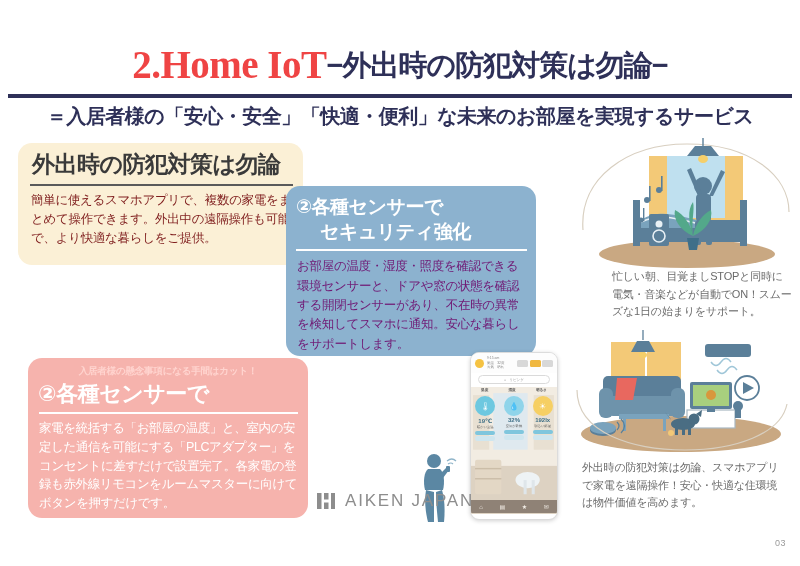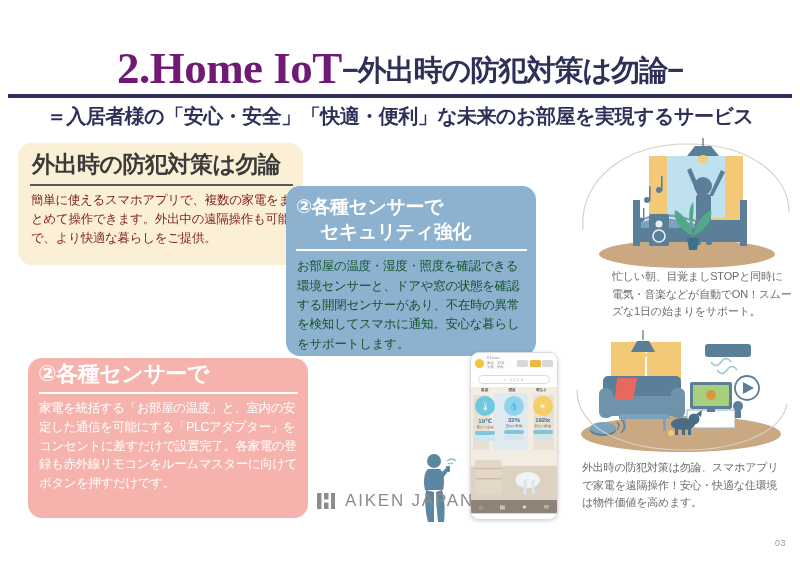--- a/index.html
+++ b/index.html
@@ -11,21 +11,21 @@
     position:relative;
   }
   .slide { position:relative; width:800px; height:566px; background:#fff; }
 
   
   .title-row {
     position:absolute; left:0; top:42px; width:800px;
     text-align:center; white-space:nowrap;
   }
   .title-main {
-    font-size:45px; font-weight:bold; color:#701a75;
+    font-size:39px; font-weight:bold; color:#ef4444;
     letter-spacing:-0.5px; font-family:"Liberation Serif","DejaVu Serif",serif;
   }
   .title-sub {
     font-size:29px; font-weight:bold; color:#2e3058;
     letter-spacing:-1px; position:relative; top:-3px;
   }
   .title-rule {
     position:absolute; left:8px; top:94px; width:784px; height:4px;
     background:#2e3058;
   }
@@ -57,21 +57,21 @@
     background:#8cb2cf;
   }
   .card2 .hd {
     font-size:19px; font-weight:bold; color:#ffffff;
     padding:8px 0 0 10px; line-height:1.32; letter-spacing:-0.5px;
     white-space:nowrap;
   }
   .card2 .hd .l2 { display:block; padding-left:24px; }
   .card2 .hr { height:2px; background:#ffffff; margin:5px 9px 6px 10px; }
   .card2 .bd {
-    font-size:12.5px; line-height:1.55; color:#14532d;
+    font-size:12.5px; line-height:1.55; color:#701a75;
     padding:0 9px 0 11px; letter-spacing:-0.3px;
   }
 
   .card3 {
     left:28px; top:358px; width:280px; height:160px;
     background:#f6b3ad;
   }
   .card3 .kicker {
     font-size:9.5px; color:#ffd4cf; font-weight:bold;
     padding:7px 0 0 0; text-align:center; letter-spacing:-0.2px;
@@ -189,20 +189,21 @@
   <div class="card card2">
     <div class="hd">
       <span>②各種センサーで</span>
       <span class="l2">セキュリティ強化</span>
     </div>
     <div class="hr"></div>
     <div class="bd">お部屋の温度・湿度・照度を確認できる環境センサーと、ドアや窓の状態を確認する開閉センサーがあり、不在時の異常を検知してスマホに通知。安心な暮らしをサポートします。</div>
   </div>
 
   <div class="card card3">
+    <div class="kicker">入居者様の懸念事項になる手間はカット！</div>
     <div class="hd">②各種センサーで</div>
     <div class="hr"></div>
     <div class="bd">家電を統括する「お部屋の温度」と、室内の安定した通信を可能にする「PLCアダプター」をコンセントに差すだけで設置完了。各家電の登録も赤外線リモコンをルームマスターに向けてボタンを押すだけです。</div>
   </div>
 
   <div class="illu illu-bed">
     <svg viewBox="0 0 220 135" width="220" height="135">
       <path d="M8 92 C4 40 52 6 112 6 C176 6 214 38 214 74" fill="none" stroke="#d8cfc0" stroke-width="1.2"></path>
 
       <rect x="74" y="18" width="94" height="72" fill="#f3c977"></rect>

